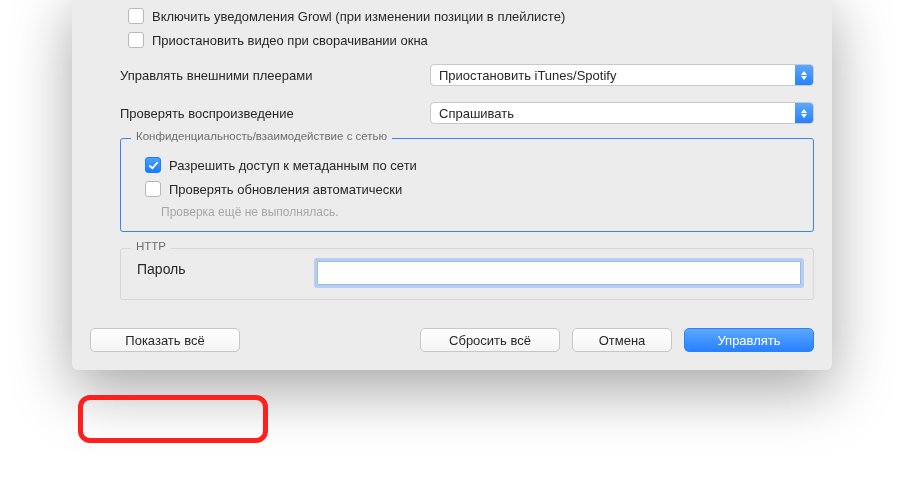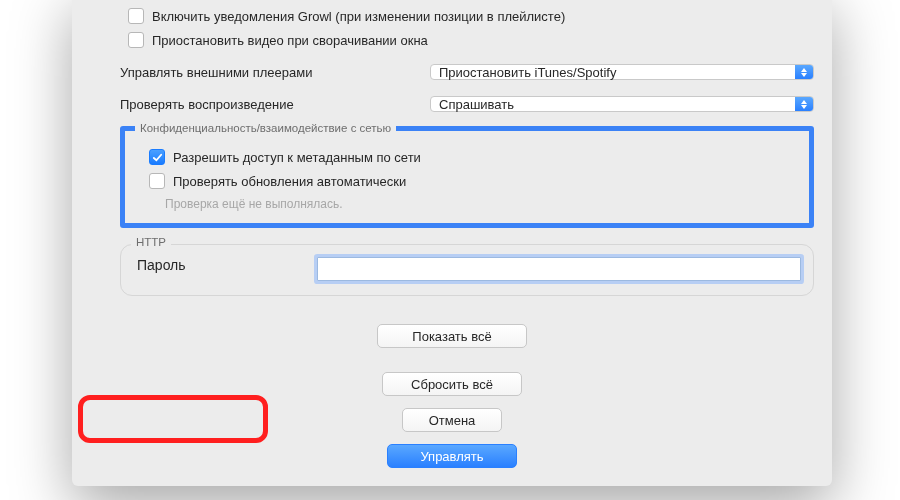--- a/index.html
+++ b/index.html
@@ -37,21 +37,21 @@
       background: linear-gradient(#4aa0ff,#1a7cff);
       border-color: #1a7cff;
     }
     .checkbox.checked svg { display: block; }
     .checkbox svg { display: none; width: 11px; height: 11px; }
     .cb-label { color: #272727; }
     .select-row { display: flex; align-items: center; margin: 16px 0 6px 30px; }
     .select-label { width: 310px; color: #272727; }
     .mac-select {
       flex: 1;
-      height: 16px;
+      height: 22px;
       background: #fff;
       border: 1px solid #c9c9c9;
       border-radius: 4px;
       display: flex;
       align-items: center;
       padding: 0 0 0 8px;
       position: relative;
       font-size: 13px;
       color: #272727;
     }
@@ -69,21 +69,21 @@
     }
     .mac-select .arrows span {
       width: 0; height: 0;
       border-left: 3px solid transparent;
       border-right: 3px solid transparent;
     }
     .mac-select .arrows .up { border-bottom: 4px solid #fff; }
     .mac-select .arrows .down { border-top: 4px solid #fff; }
     .fieldset {
       margin: 14px 0 0 30px;
-      border: 5px solid #3b82f6;
+      border: 1px solid #3b82f6;
       border-radius: 3px;
       padding: 14px 16px 12px 16px;
       position: relative;
       background: #ececec;
     }
     .fieldset .legend {
       position: absolute;
       top: -9px; left: 10px;
       background: #ececec;
       padding: 0 5px;
@@ -92,21 +92,21 @@
     }
     .fieldset .row { margin-left: 0; text-align: right; }
     .status-text {
       margin: 6px 0 0 24px;
       color: #a7a7a7;
       font-size: 12px;
     }
     .fieldset2 {
       margin: 16px 0 0 30px;
       border: 1px solid #d6d6d6;
-      border-radius: 12px;
+      border-radius: 3px;
       padding: 12px 12px 14px 16px;
       position: relative;
       background: #ececec;
     }
     .fieldset2 .legend {
       position: absolute;
       top: -9px; left: 10px;
       background: #ececec;
       padding: 0 5px;
       font-size: 11.5px;
@@ -123,21 +123,20 @@
       background: #fff;
       padding: 0 4px;
       outline: none;
       font-size: 13px;
     }
     .button-bar {
       display: flex;
       align-items: center;
       gap: 12px;
       margin-top: 28px;
-      flex-direction: column;
     }
     .mac-btn {
       height: 24px;
       padding: 0 18px;
       border-radius: 5px;
       border: 1px solid #c7c7c7;
       background: linear-gradient(#ffffff,#f4f4f4);
       font-size: 13px;
       color: #272727;
       display: inline-flex;

